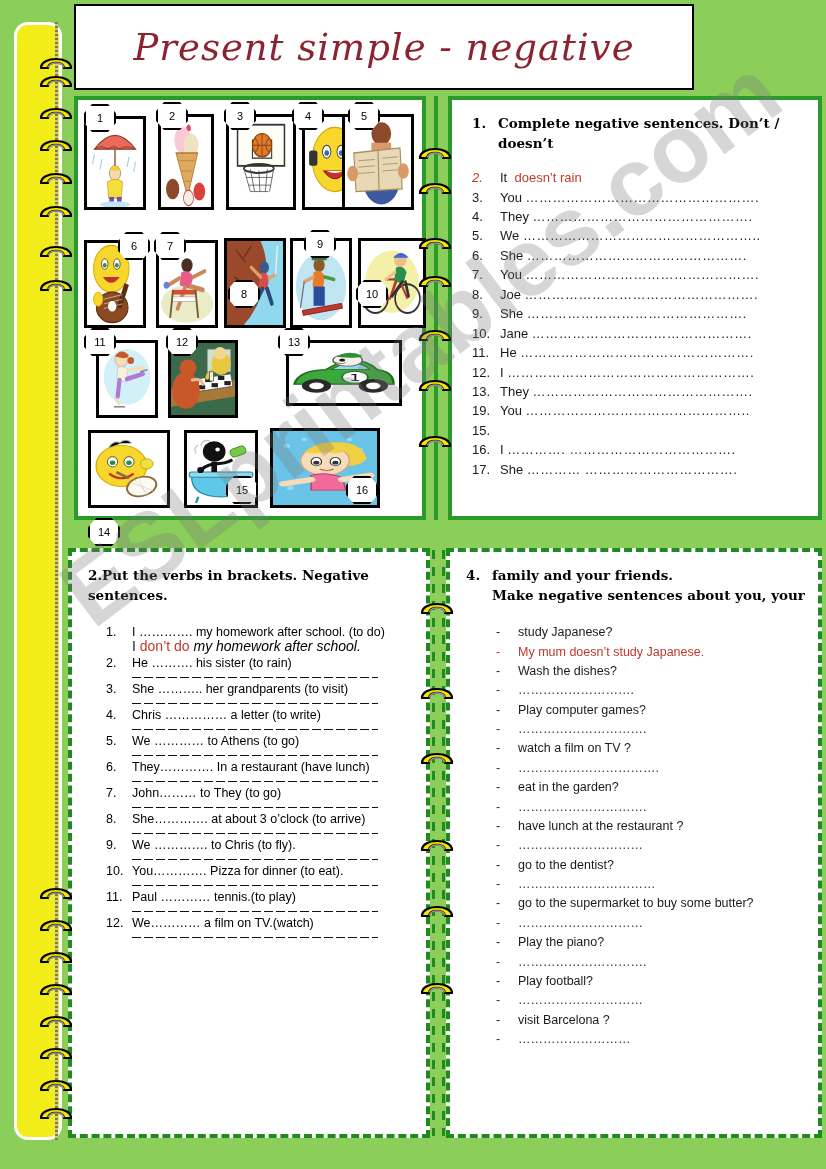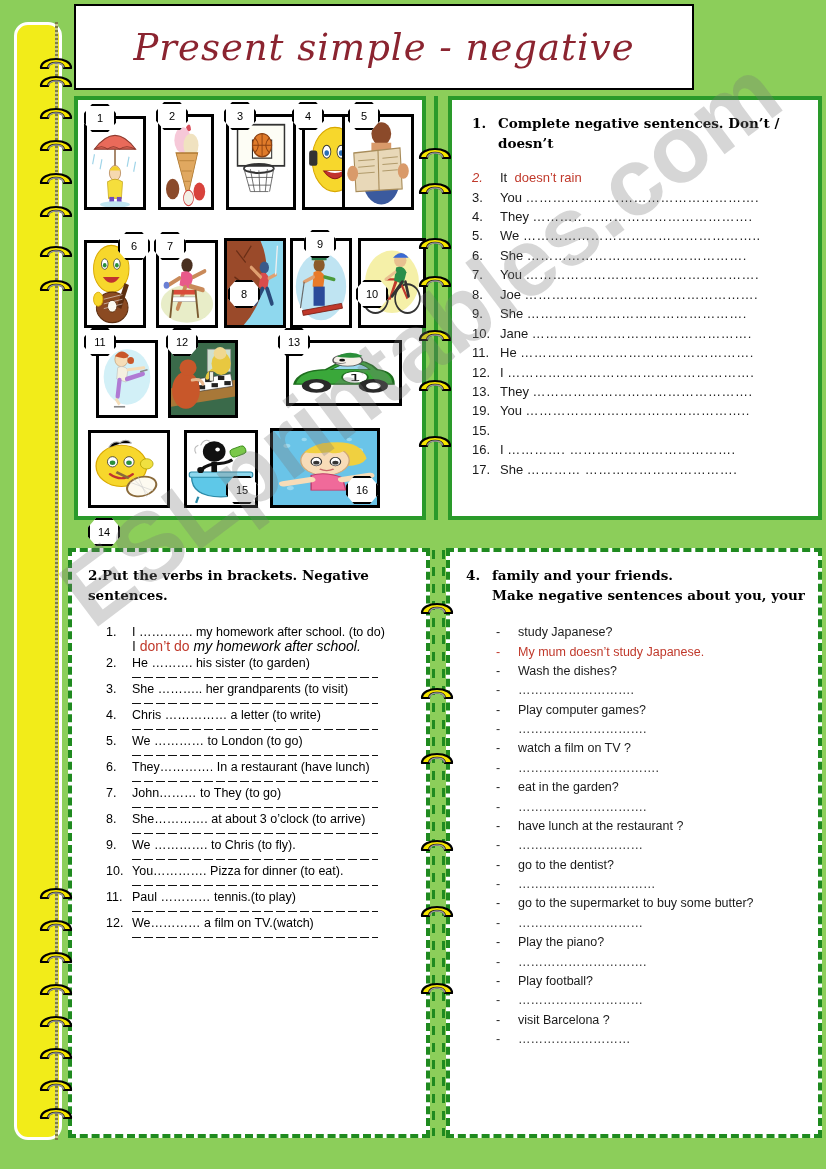--- a/index.html
+++ b/index.html
@@ -774,42 +774,42 @@
         <div class="ex2-item">
           <div class="line1">
             <span class="qn">1.</span>
             <span>I …………. my homework after school. (to do)</span>
           </div>
           <div class="ex2-answer"><span style="color:#1a1a1a">I </span><span class="bold">don’t do</span> <span class="ital">my homework after school.</span></div>
         </div>
         <div class="ex2-item">
           <div class="line1">
             <span class="qn">2.</span>
-            <span>He ………. his sister (to garden)</span>
+            <span>He ………. his sister (to rain)</span>
           </div>
           <div class="blank-line"></div>
         </div>
         <div class="ex2-item">
           <div class="line1">
             <span class="qn">3.</span>
             <span>She ……….. her grandparents (to visit)</span>
           </div>
           <div class="blank-line"></div>
         </div>
         <div class="ex2-item">
           <div class="line1">
             <span class="qn">4.</span>
             <span>Chris …………… a letter (to write)</span>
           </div>
           <div class="blank-line"></div>
         </div>
         <div class="ex2-item">
           <div class="line1">
             <span class="qn">5.</span>
-            <span>We ………… to London (to go)</span>
+            <span>We ………… to Athens (to go)</span>
           </div>
           <div class="blank-line"></div>
         </div>
         <div class="ex2-item">
           <div class="line1">
             <span class="qn">6.</span>
             <span>They…………. In a restaurant (have lunch)</span>
           </div>
           <div class="blank-line"></div>
         </div>

